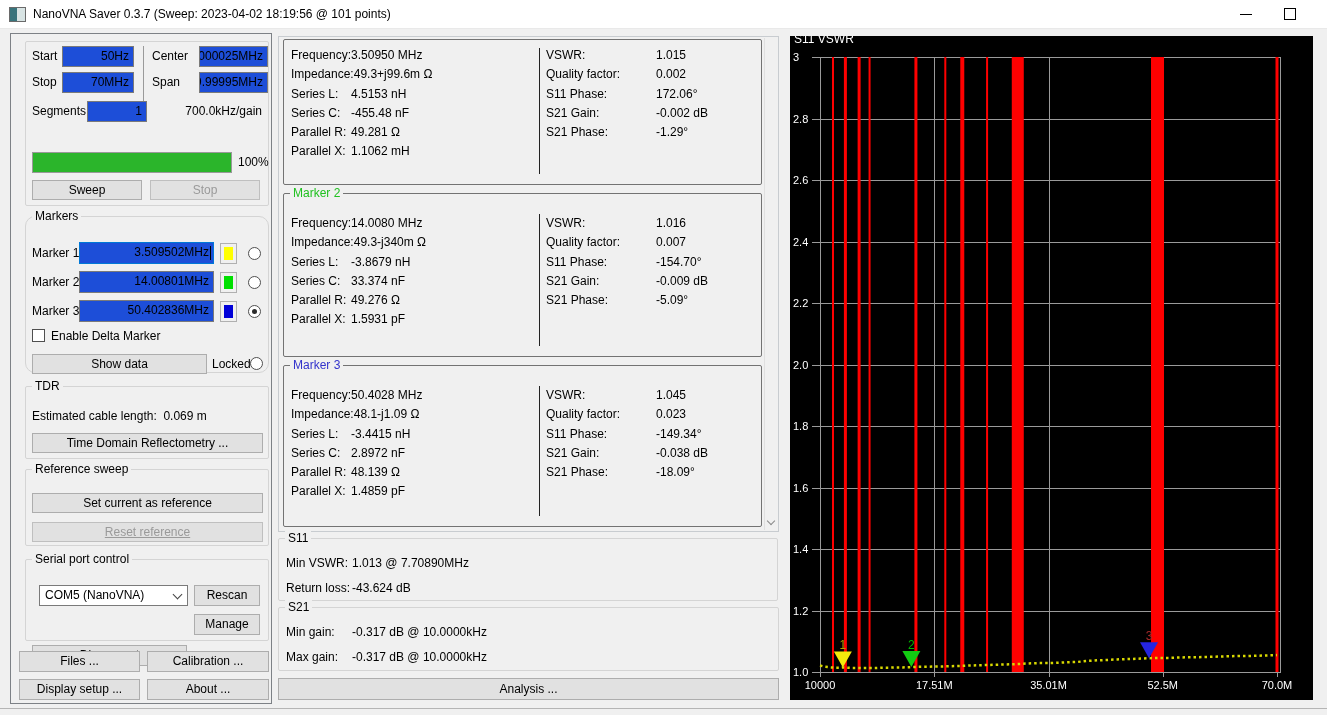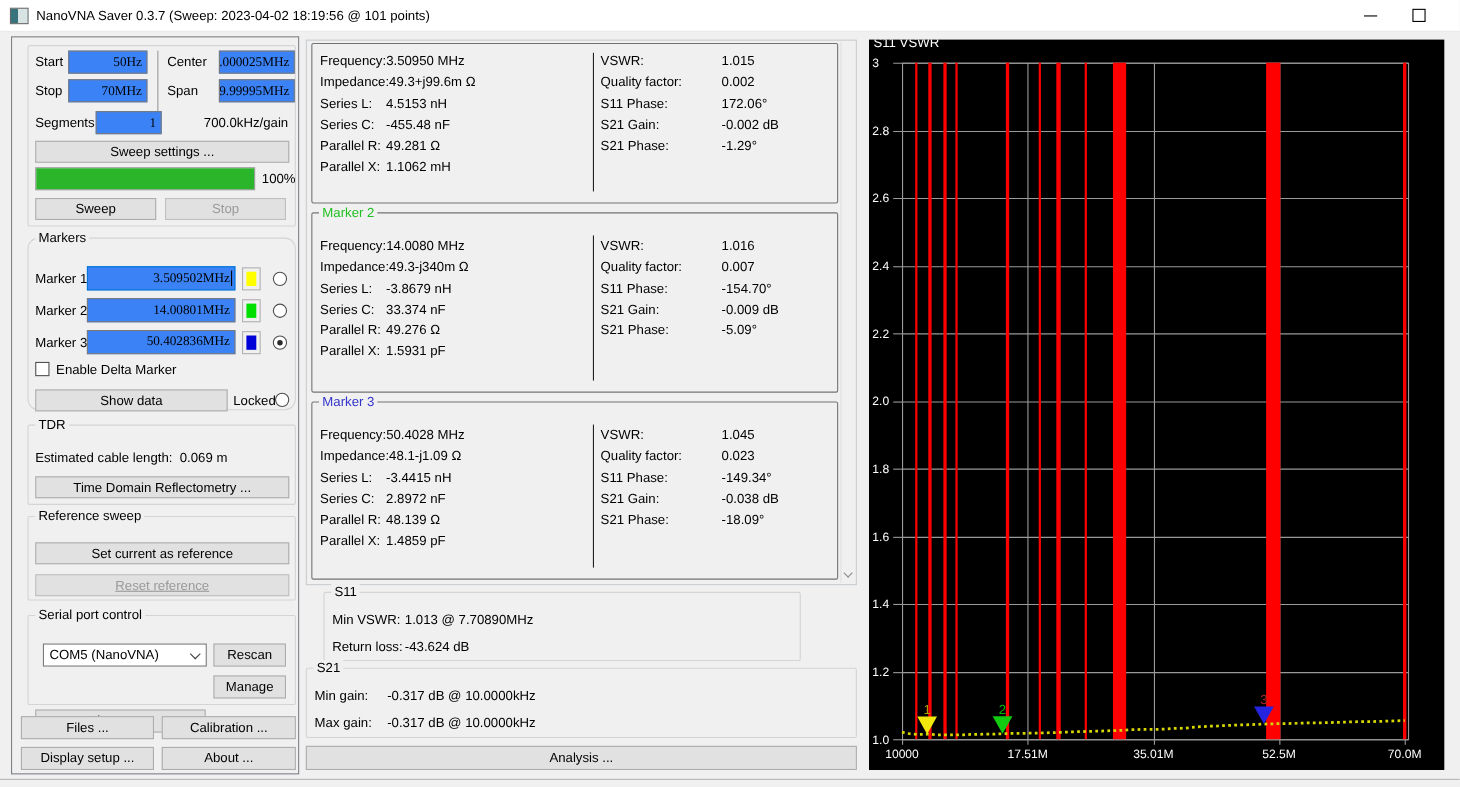--- a/index.html
+++ b/index.html
@@ -16,21 +16,21 @@
   #min-btn .glyph { position:absolute; left:16px; top:14px; width:12px; height:0; border-top:1px solid #000; }
   #max-btn .glyph { position:absolute; left:16px; top:8px; width:12px; height:12px; border:1px solid #000; }
 
   
   .panel-border { border:1px solid #7d8186; background:#f0f0f0; }
   .groupbox { position:absolute; border:1px solid #d4d4d4; border-radius:2px; }
   .legend { position:absolute; top:-8px; left:6px; background:#f0f0f0; padding:0 3px; line-height:14px; white-space:nowrap; }
   .btn { position:absolute; background:#e1e1e1; border:1px solid #adadad; text-align:center; cursor:default; overflow:hidden; }
   .btn.disabled { color:#9a9a9a; border-color:#bfbfbf; }
   .lbl { position:absolute; white-space:nowrap; }
-  .tfield { position:absolute; background:#3b82f6; border:1px solid #7a7a7a; overflow:hidden;font-family:Liberation Serif, serif; }
+  .tfield { position:absolute; background:#1d4ed8; border:1px solid #7a7a7a; overflow:hidden; }
   .tfield .val { position:absolute; right:4px; top:2px; white-space:nowrap; }
   .tfield.focused { border:1px solid #0078d7; }
   .caret { position:absolute; right:2px; top:3px; width:1px; height:14px; background:#000; }
   .radio { position:absolute; width:13px; height:13px; border:1px solid #4f4f4f; border-radius:50%; background:#fff; }
   .radio.checked::after { content:""; position:absolute; left:3px; top:3px; width:5px; height:5px; border-radius:50%; background:#2b2b2b; }
   .checkbox { position:absolute; width:13px; height:13px; border:1px solid #4f4f4f; background:#fff; }
   .swatch { position:absolute; width:17px; height:21px; background:#f0f0f0; border:1px solid #b0b0b0; }
   .swatch .chip { position:absolute; left:3px; top:3px; right:3px; bottom:3px; }
   .combo { position:absolute; background:#fff; border:1px solid #7a7a7a; }
   .combo .val { position:absolute; left:5px; top:2px; white-space:nowrap; }
@@ -55,21 +55,21 @@
   #marker-box-2 { top:156px; height:164px; }
   #marker-box-3 { top:328px; height:162px; }
   .mcol { position:absolute; }
   .mrow { height:19.3px; line-height:19.3px; white-space:nowrap; }
   .mlabel  { display:inline-block; min-width:60px; }
   .mlabel2 { display:inline-block; min-width:110px; }
   .mdiv { position:absolute; left:255px; width:0; border-left:1px solid #222; }
   #mk-scrollbar { position:absolute; right:1px; top:1px; bottom:1px; width:13px; background:#f0f0f0; border-left:1px solid #e0e0e0; }
   #mk-scroll-down { position:absolute; left:0; bottom:0; width:13px; height:15px; }
   #mk-scroll-down .chevdn { position:absolute; left:3px; top:3px; width:6px; height:6px; border-right:1.4px solid #8a8a8a; border-bottom:1.4px solid #8a8a8a; transform:rotate(45deg); }
-  #grp-s11 { left:16px; top:502px; width:434px; height:63px; }
+  #grp-s11 { left:0; top:502px; width:500px; height:63px; }
   #grp-s21 { left:0; top:571px; width:501px; height:64px; }
   .srow { height:25px; line-height:25px; white-space:nowrap; }
   .slabel { display:inline-block; min-width:66px; }
   #analysis-btn { left:0; top:642px; width:501px; height:22px; line-height:20px; }
 
   
   #chart { position:absolute; left:790px; top:36px; width:523px; height:664px; background:#000; }
   #bottom-border { position:absolute; left:0; top:708px; width:1327px; height:0; border-top:1px solid #b5b5b5; }
 
   .btn-line { line-height:18px; }
@@ -109,21 +109,20 @@
     <div class="tfield" style="left:173px; top:30px; width:69px; height:21px;">
       <span class="val">69.99995MHz</span>
       </div>
 
     <span class="lbl" style="left:6px; top:62px;">Segments</span>
     <div class="tfield" style="left:61px; top:59px; width:60px; height:21px;">
       <span class="val">1</span>
       </div>
     <span class="lbl" style="left:120px; right:6px; top:62px; text-align:right;">700.0kHz/gain</span>
 
-    <div class="btn btn-line" style="left:6px; top:86px; width:231px; height:20px;">Sweep settings ...</div>
 
     <div id="progressbar">
       <div class="fill" style="width: 100%; background: rgb(43, 181, 43);"></div>
     </div>
     <span class="lbl" style="left:212px; top:113px;">100%</span>
 
     <div class="btn btn-line" style="left:6px; top:138px; width:110px; height:20px;">Sweep</div>
     <div class="btn btn-line disabled" style="left:124px; top:138px; width:110px; height:20px;">Stop</div>
   </div>
 

